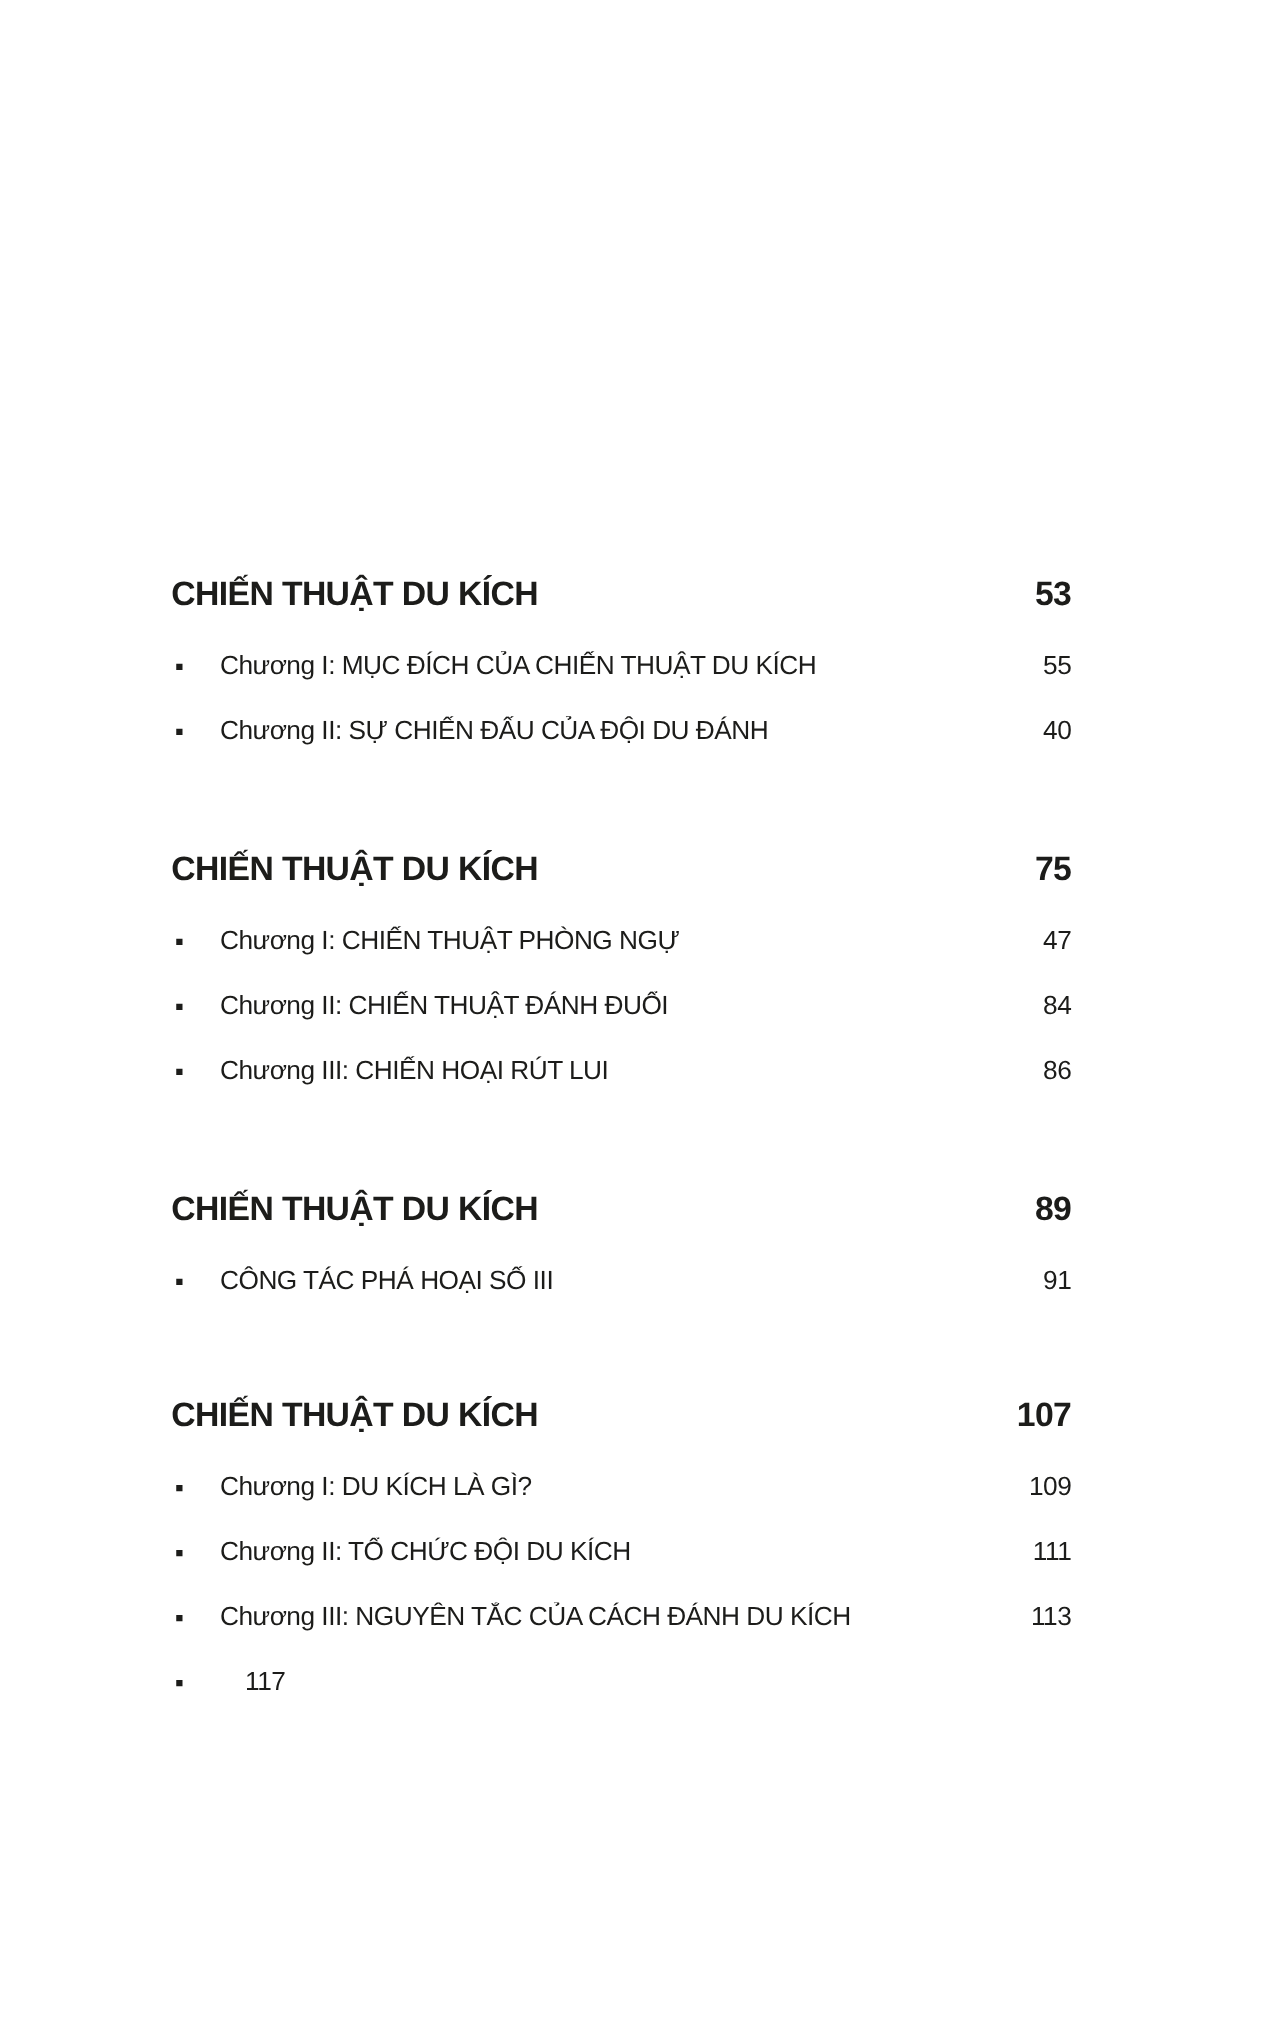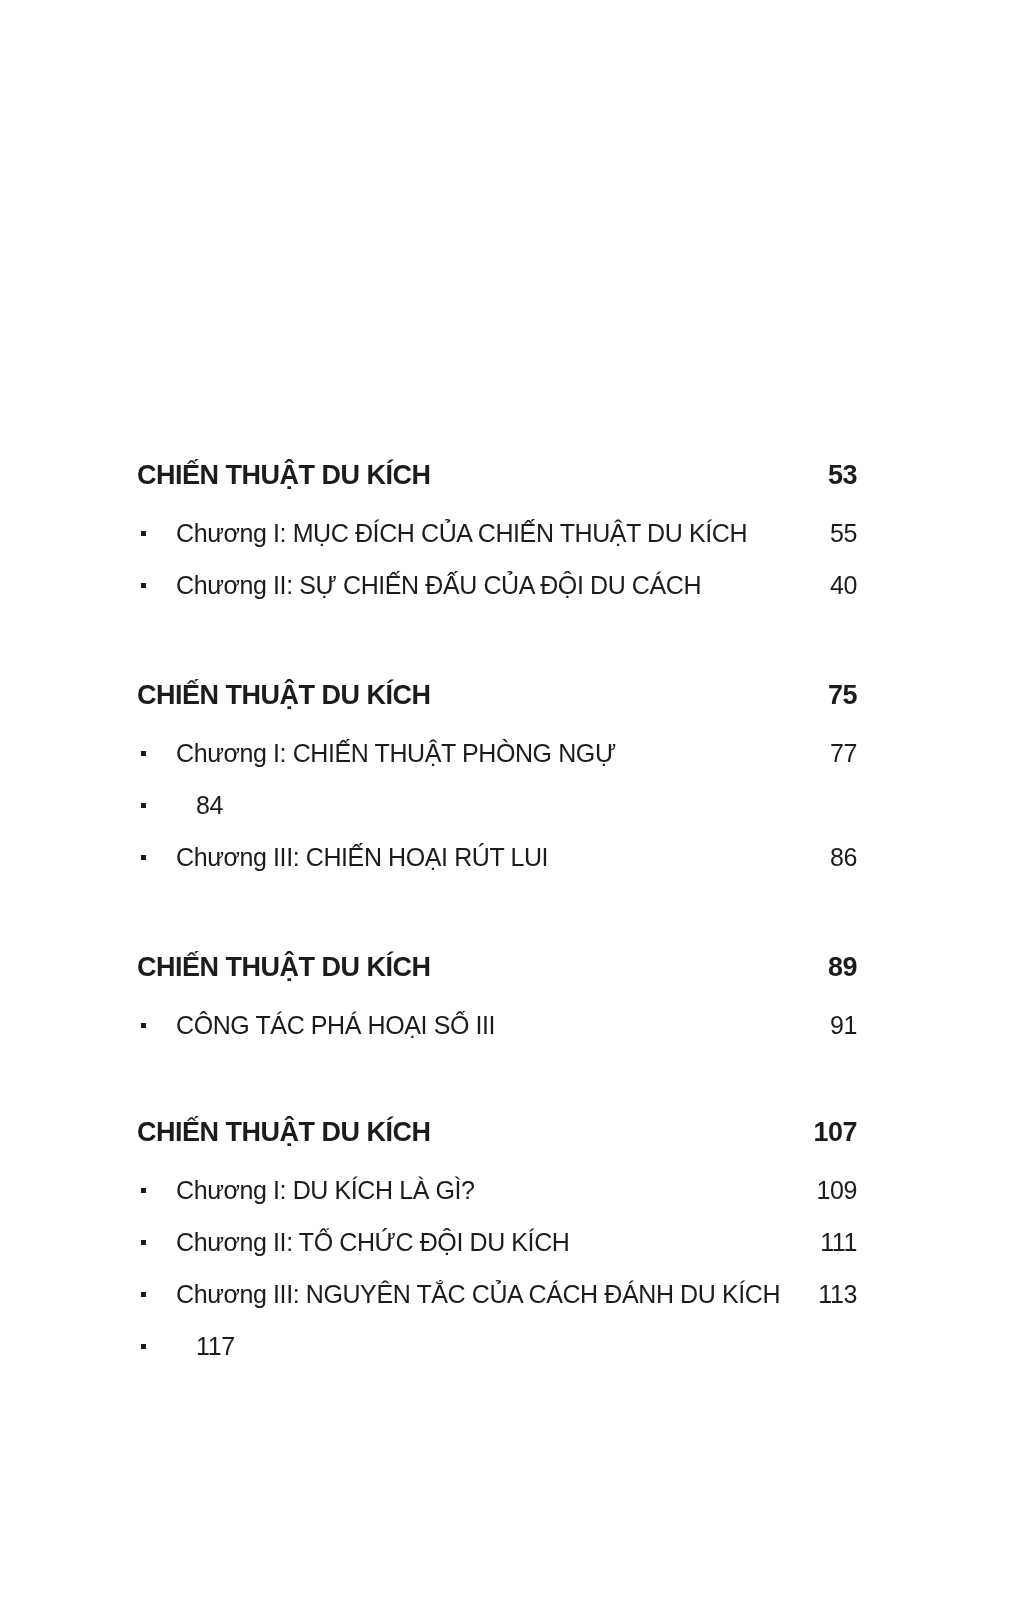--- a/index.html
+++ b/index.html
@@ -35,21 +35,21 @@
     margin-bottom: 12px;
     font-weight: bold;
     font-size: 27px;
     letter-spacing: -0.5px;
     white-space: nowrap;
   }
   .toc-entry {
     display: flex;
     align-items: center;
     height: 52px;
-    font-size: 25px;
+    font-size: 21px;
     font-weight: 400;
     letter-spacing: -0.4px;
     white-space: nowrap;
   }
   .bullet {
     flex: 0 0 auto;
     width: 5px;
     height: 5px;
     background: #1c1c1a;
     margin-left: 4px;
@@ -74,36 +74,37 @@
         <span class="toc-header-title">CHIẾN THUẬT DU KÍCH</span>
         <span class="toc-header-page">53</span>
       </div>
       <div class="toc-entry">
         <span class="bullet"></span>
         <span class="toc-entry-label">Chương I: MỤC ĐÍCH CỦA CHIẾN THUẬT DU KÍCH</span>
         <span class="toc-entry-page">55</span>
       </div>
       <div class="toc-entry">
         <span class="bullet"></span>
-        <span class="toc-entry-label">Chương II: SỰ CHIẾN ĐẤU CỦA ĐỘI DU CÁCH</span>
+        <span class="toc-entry-label">Chương II: SỰ CHIẾN ĐẤU CỦA ĐỘI DU ĐÁNH</span>
         <span class="toc-entry-page">40</span>
       </div>
     </div>
     <div class="toc-section">
       <div class="toc-header">
         <span class="toc-header-title">CHIẾN THUẬT DU KÍCH</span>
         <span class="toc-header-page">75</span>
       </div>
       <div class="toc-entry">
         <span class="bullet"></span>
         <span class="toc-entry-label">Chương I: CHIẾN THUẬT PHÒNG NGỰ</span>
-        <span class="toc-entry-page">77</span>
+        <span class="toc-entry-page">47</span>
       </div>
       <div class="toc-entry">
         <span class="bullet"></span>
+        <span class="toc-entry-label">Chương II: CHIẾN THUẬT ĐÁNH ĐUỔI</span>
         <span class="toc-entry-page">84</span>
       </div>
       <div class="toc-entry">
         <span class="bullet"></span>
         <span class="toc-entry-label">Chương III: CHIẾN HOẠI RÚT LUI</span>
         <span class="toc-entry-page">86</span>
       </div>
     </div>
     <div class="toc-section">
       <div class="toc-header">

